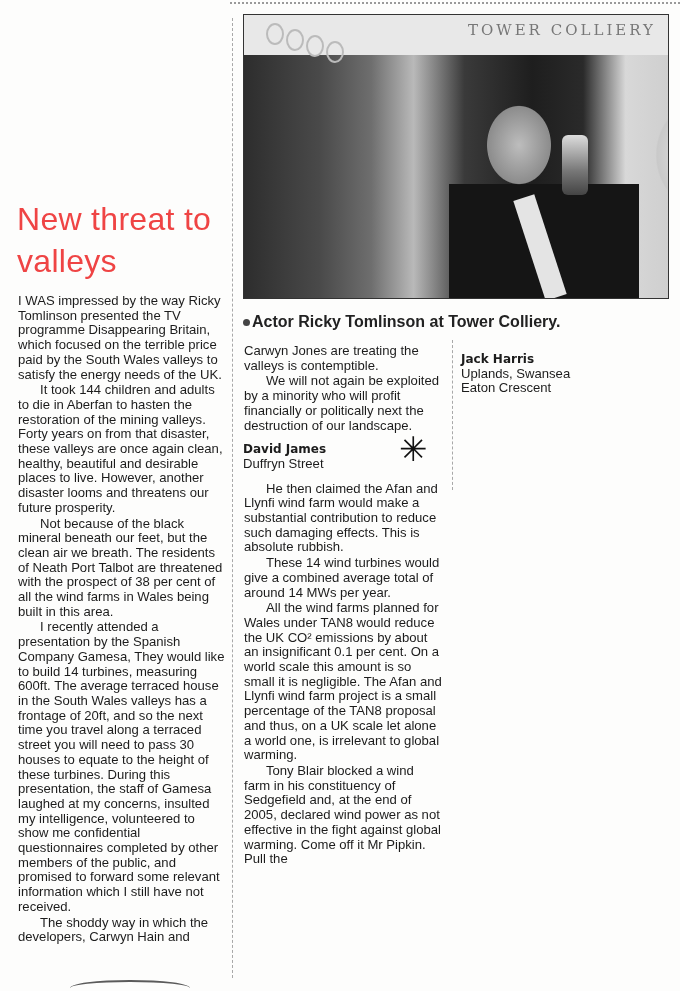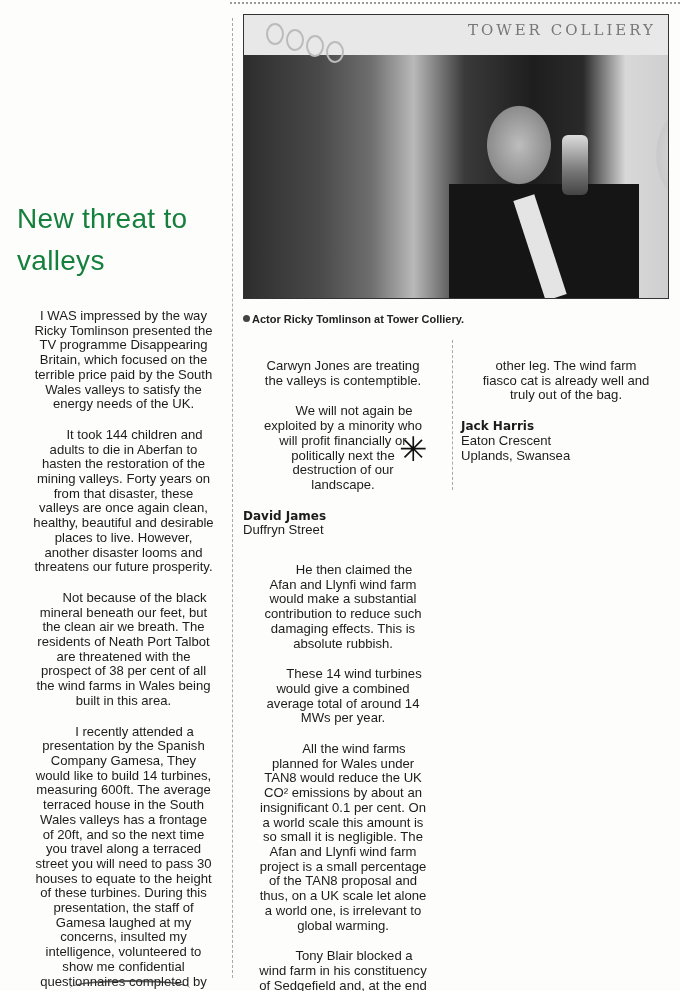--- a/index.html
+++ b/index.html
@@ -43,36 +43,36 @@
     position: absolute; left: 285px; top: 180px; width: 22px; height: 105px;
     background: #e4e4e4; transform: rotate(-18deg);
   }
   .photo .lamp {
     position: absolute; left: 318px; top: 120px; width: 26px; height: 60px;
     background: linear-gradient(180deg, #ddd, #777 60%, #444);
     border-radius: 6px;
   }
   .headline {
     position: absolute; left: 17px; top: 198px; width: 215px;
-    font-size: 28px; line-height: 42px; color: #15803d; font-weight: normal;
+    font-size: 32px; line-height: 42px; color: #ef4444; font-weight: normal;
     margin: 0; letter-spacing: 0.3px;
   }
   .col {
     position: absolute; font-size: 13.1px; line-height: 14.7px;
   }
-  .col p { margin: 16px; text-align: center; }
+  .col p { margin: 1px; }
   .col p.indent { text-indent: 22px; }
   .col .sig { margin-top: 9px; }
   .col .sig-name { font-weight: bold; font-family: "DejaVu Sans", sans-serif; font-size: 12px; }
   .col .gap { height: 9px; }
   .col-left { left: 17px; top: 293px; width: 213px; }
   .col-mid { left: 243px; top: 343px; width: 200px; }
   .col-right { left: 461px; top: 343px; width: 210px; }
   .caption {
-    position: absolute; left: 243px; top: 313px; font-weight: bold; font-size: 11px;
+    position: absolute; left: 243px; top: 313px; font-weight: bold; font-size: 16px;
     color: #222;
   }
   .caption .bullet {
     display: inline-block; width: 7px; height: 7px; border-radius: 50%;
     background: #444; margin-right: 2px; vertical-align: 1px;
   }
   .asterisk {
     position: absolute; left: 399px; top: 432px; font-size: 34px; line-height: 34px; color: #111;
   }
   .drop-mark {
@@ -127,21 +127,20 @@
   <div class="gap"></div>
   <p class="indent">He then claimed the Afan and Llynfi wind farm would make a substantial contribution to reduce such damaging effects. This is absolute rubbish.</p>
   <p class="indent">These 14 wind turbines would give a combined average total of around 14 MWs per year.</p>
   <p class="indent">All the wind farms planned for Wales under TAN8 would reduce the UK CO² emissions by about an insignificant 0.1 per cent. On a world scale this amount is so small it is negligible. The Afan and Llynfi wind farm project is a small percentage of the TAN8 proposal and thus, on a UK scale let alone a world one, is irrelevant to global warming.</p>
   <p class="indent">Tony Blair blocked a wind farm in his constituency of Sedgefield and, at the end of 2005, declared wind power as not effective in the fight against global warming. Come off it Mr Pipkin. Pull the</p>
 </div>
 
 <div class="asterisk">✳</div>
 
 <div class="col col-right">
-  <p>other leg. The wind farm fiasco cat is already well and truly out of the bag.</p>
   <div class="sig">
     <div class="sig-name">Jack Harris</div>
+    <div>Uplands, Swansea</div>
     <div>Eaton Crescent</div>
-    <div>Uplands, Swansea</div>
   </div>
 </div>
 
 <div class="scribble"></div>
 
 </body></html>

